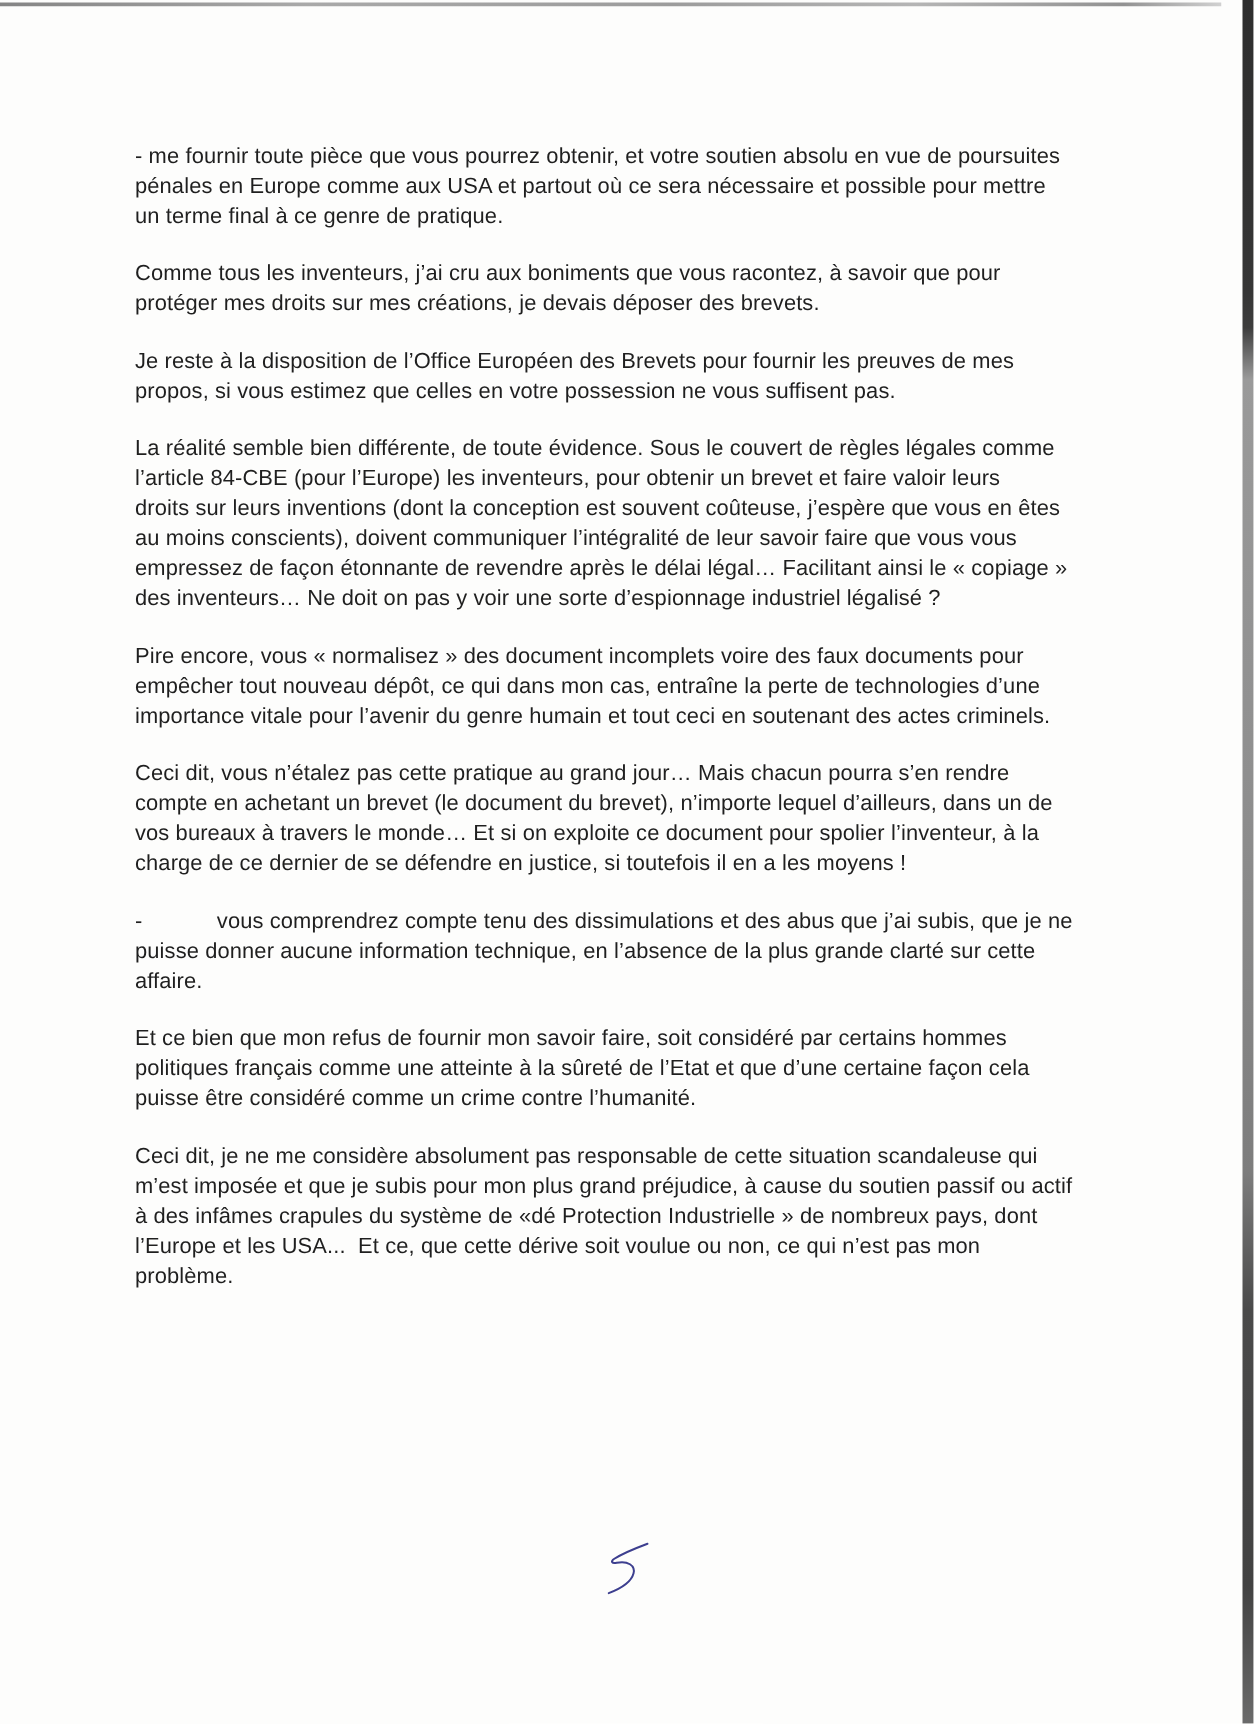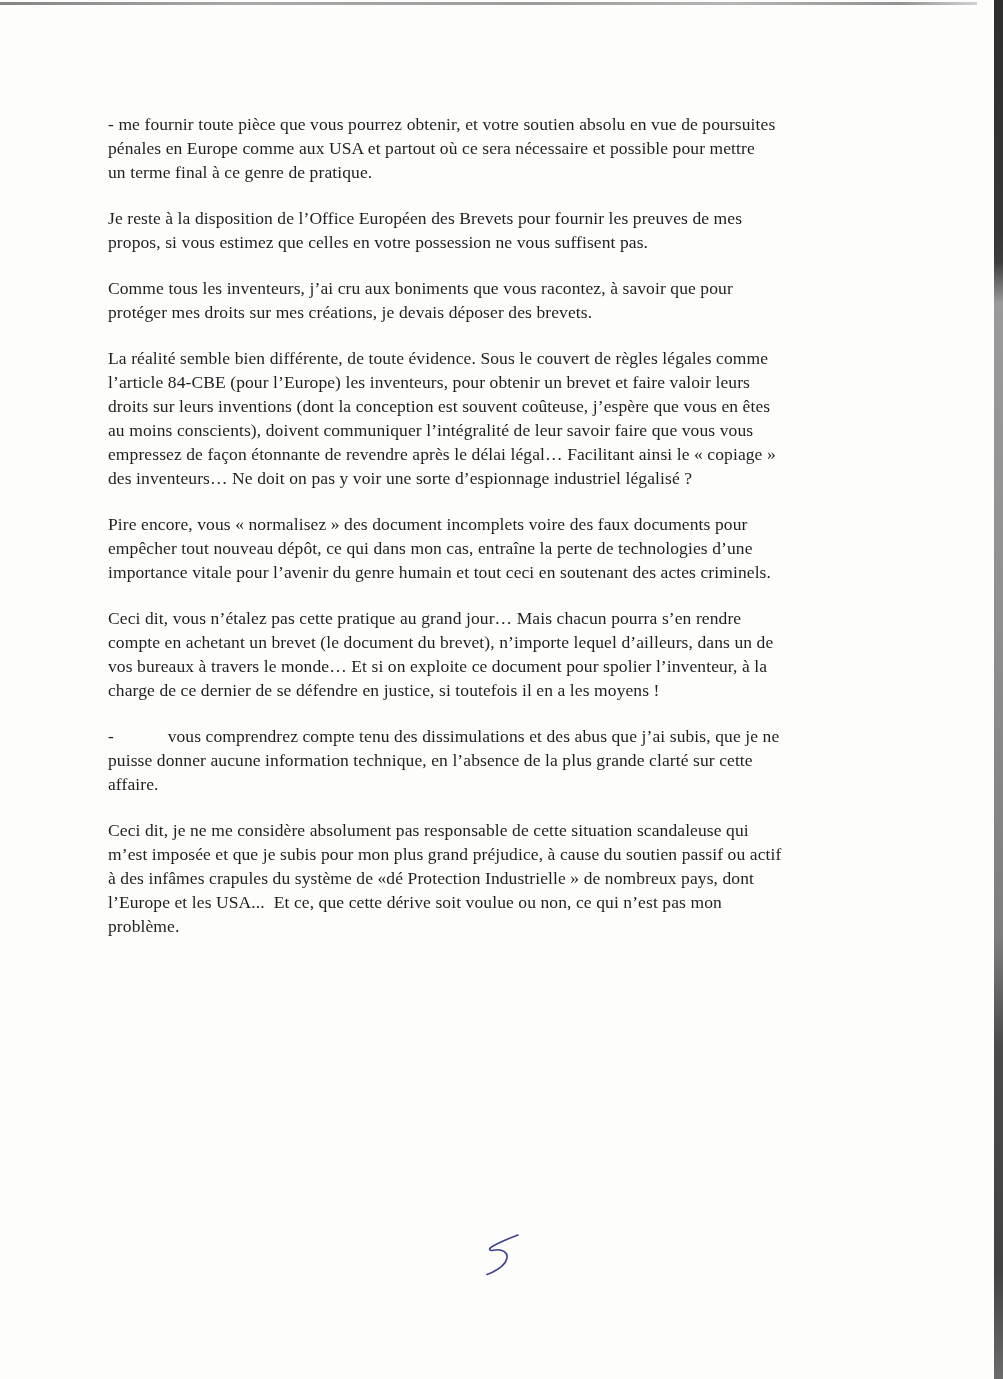--- a/index.html
+++ b/index.html
@@ -6,21 +6,21 @@
     margin: 0;
     padding: 0;
     background: #ffffff;
   }
   .page {
     position: relative;
     width: 1003px;
     height: 1379px;
     background: #fdfdfc;
     overflow: hidden;
-    font-family: Liberation Serif, serif;
+    font-family: Liberation Sans, sans-serif;
   }
   .scan-top-line {
     position: absolute;
     top: 2px;
     left: 0;
     width: 977px;
     height: 3px;
     background: linear-gradient(90deg, #6f6f6f 0%, #9a9a9a 25%, #8b8b8b 55%, #a8a8a8 75%, #7f7f7f 92%, #c9c9c9 100%);
     opacity: 0.85;
   }
@@ -66,40 +66,43 @@
 
 <div class="page">
 
   <div class="scan-top-line"></div>
   <div class="scan-right-strip"></div>
 
   <div class="text-block">
     <div class="para">- me fournir toute pièce que vous pourrez obtenir, et votre soutien absolu en vue de poursuites
 pénales en Europe comme aux USA et partout où ce sera nécessaire et possible pour mettre
 un terme final à ce genre de pratique.</div>
+    <div class="para">Comme tous les inventeurs, j’ai cru aux boniments que vous racontez, à savoir que pour
+protéger mes droits sur mes créations, je devais déposer des brevets.</div>
     <div class="para">Je reste à la disposition de l’Office Européen des Brevets pour fournir les preuves de mes
 propos, si vous estimez que celles en votre possession ne vous suffisent pas.</div>
-    <div class="para">Comme tous les inventeurs, j’ai cru aux boniments que vous racontez, à savoir que pour
-protéger mes droits sur mes créations, je devais déposer des brevets.</div>
     <div class="para">La réalité semble bien différente, de toute évidence. Sous le couvert de règles légales comme
 l’article 84-CBE (pour l’Europe) les inventeurs, pour obtenir un brevet et faire valoir leurs
 droits sur leurs inventions (dont la conception est souvent coûteuse, j’espère que vous en êtes
 au moins conscients), doivent communiquer l’intégralité de leur savoir faire que vous vous
 empressez de façon étonnante de revendre après le délai légal… Facilitant ainsi le « copiage »
 des inventeurs… Ne doit on pas y voir une sorte d’espionnage industriel légalisé ?</div>
     <div class="para">Pire encore, vous « normalisez » des document incomplets voire des faux documents pour
 empêcher tout nouveau dépôt, ce qui dans mon cas, entraîne la perte de technologies d’une
 importance vitale pour l’avenir du genre humain et tout ceci en soutenant des actes criminels.</div>
     <div class="para">Ceci dit, vous n’étalez pas cette pratique au grand jour… Mais chacun pourra s’en rendre
 compte en achetant un brevet (le document du brevet), n’importe lequel d’ailleurs, dans un de
 vos bureaux à travers le monde… Et si on exploite ce document pour spolier l’inventeur, à la
 charge de ce dernier de se défendre en justice, si toutefois il en a les moyens !</div>
     <div class="para">-            vous comprendrez compte tenu des dissimulations et des abus que j’ai subis, que je ne
 puisse donner aucune information technique, en l’absence de la plus grande clarté sur cette
 affaire.</div>
+    <div class="para">Et ce bien que mon refus de fournir mon savoir faire, soit considéré par certains hommes
+politiques français comme une atteinte à la sûreté de l’Etat et que d’une certaine façon cela
+puisse être considéré comme un crime contre l’humanité.</div>
     <div class="para">Ceci dit, je ne me considère absolument pas responsable de cette situation scandaleuse qui
 m’est imposée et que je subis pour mon plus grand préjudice, à cause du soutien passif ou actif
 à des infâmes crapules du système de «dé Protection Industrielle » de nombreux pays, dont
 l’Europe et les USA...  Et ce, que cette dérive soit voulue ou non, ce qui n’est pas mon
 problème.</div>
   </div>
 
   <svg class="pagenum-svg" width="44" height="50" viewBox="0 0 44 50" aria-label="5">
     <path d="M 36 5 C 28 8 15 13.5 9.5 17 C 6 19.2 7.6 21 11.4 20.2 C 20 18.3 26.5 22.5 24.8 28.8 C 23 35.5 15.5 40.5 5 44.5" fill="none" stroke="#3d3f8f" stroke-width="1.6" stroke-linecap="round"></path>
   </svg>

